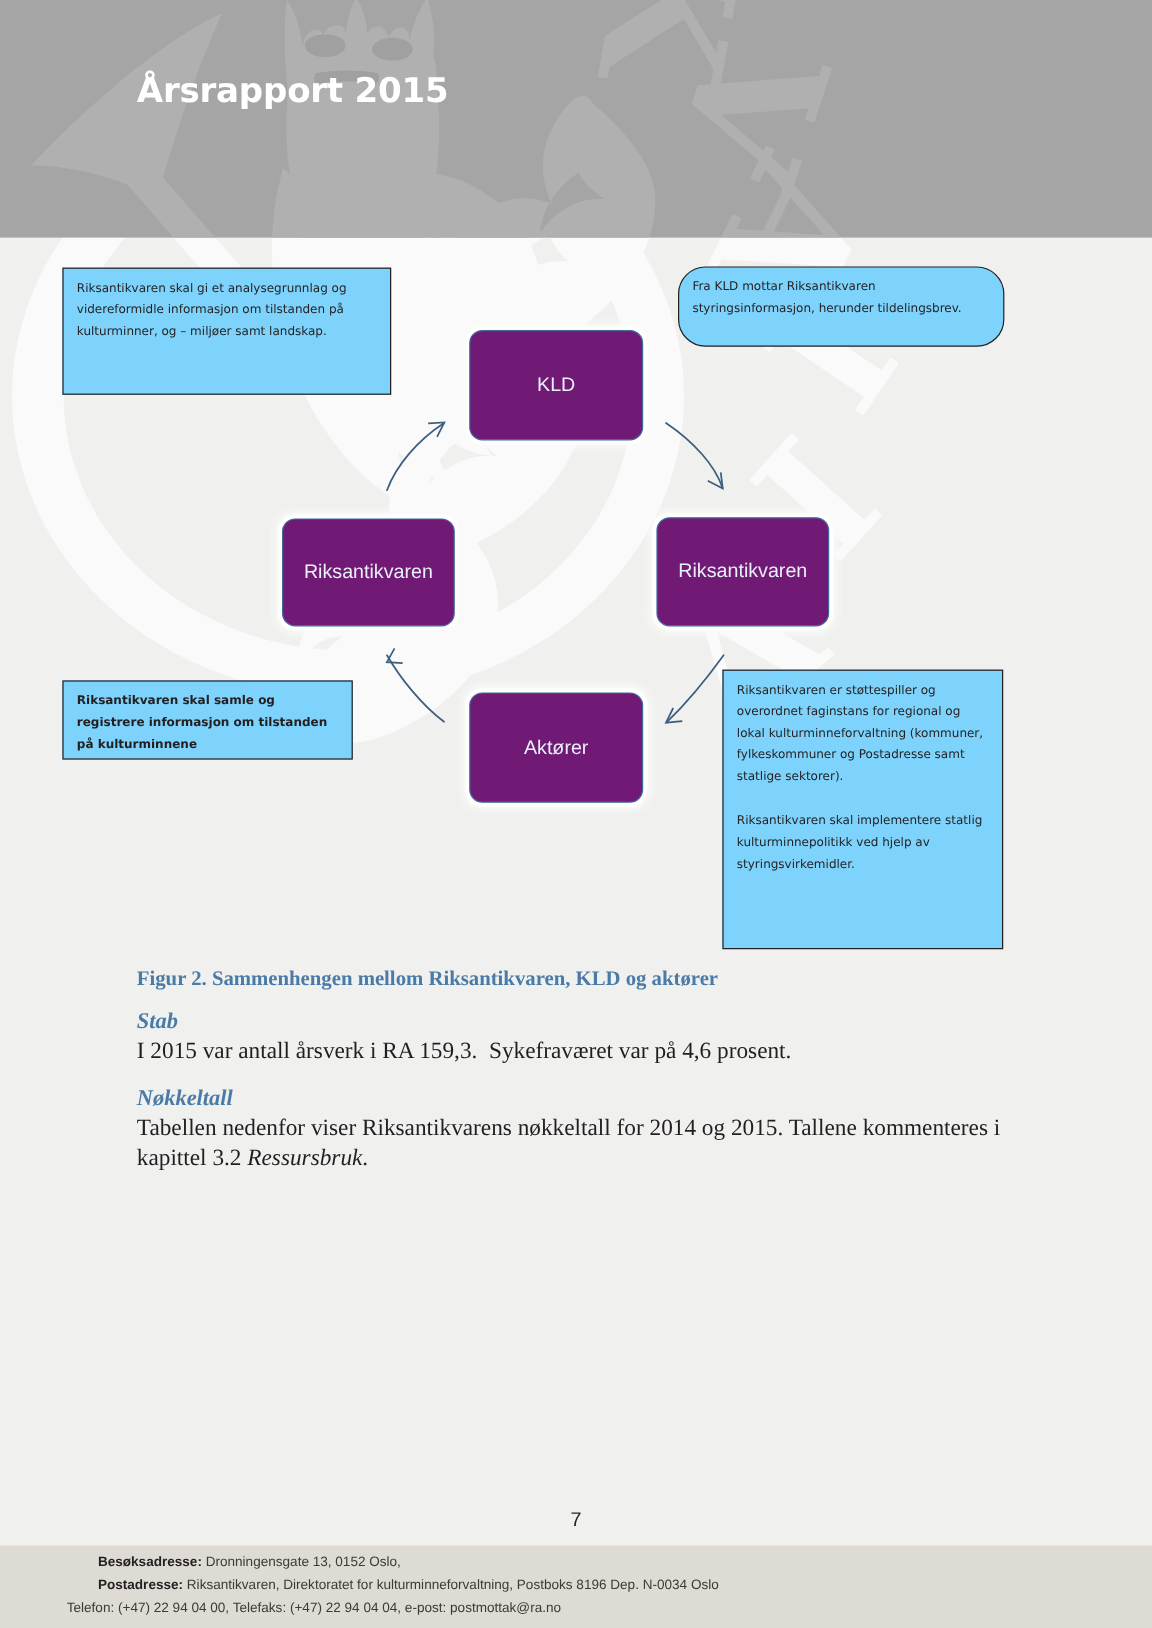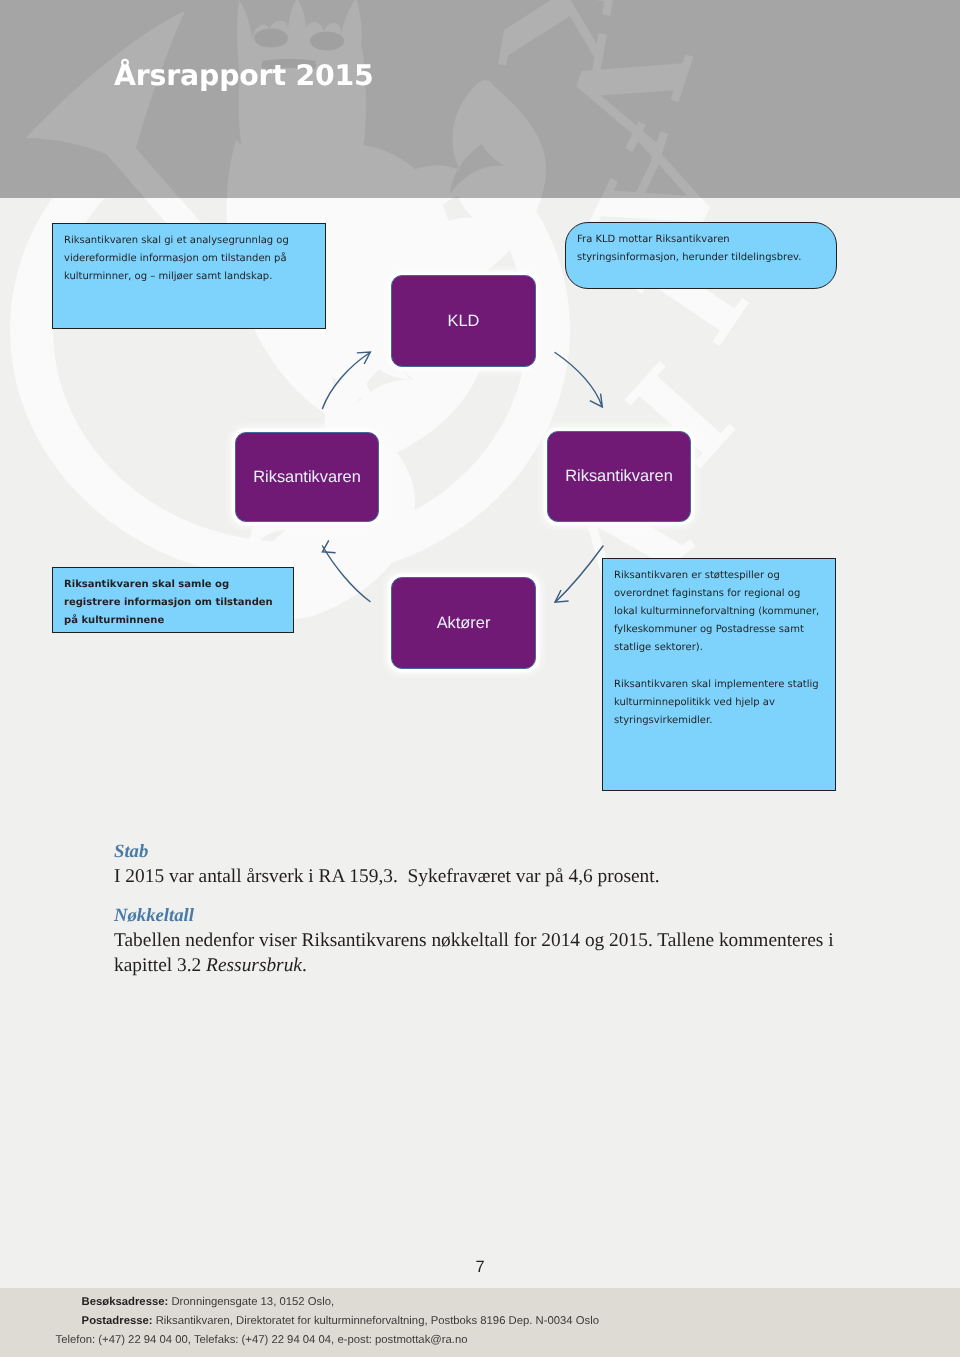--- a/index.html
+++ b/index.html
@@ -326,20 +326,21 @@
         <span>Riksantikvaren</span>
       </div>
       <div class="bbox" style="left: 547px; top: 431px; width: 144px; height: 91px;">
         <span>Riksantikvaren</span>
       </div>
       <div class="bbox" style="left: 391px; top: 577px; width: 145px; height: 92px;">
         <span>Aktører</span>
       </div>
     </div>
 
+  <div class="txt cap accent" style="top:806px">Figur 2. Sammenhengen mellom Riksantikvaren, KLD og aktører</div>
 
   <div class="txt hd accent" style="top:841px">Stab</div>
   <div class="txt bt" style="top:864px">I 2015 var antall årsverk i RA 159,3.&nbsp; Sykefraværet var på 4,6 prosent.</div>
 
   <div class="txt hd accent" style="top:905px">Nøkkeltall</div>
   <div class="txt bt" style="top:928px;width:730px">
     <span>Tabellen nedenfor viser Riksantikvarens nøkkeltall for 2014 og 2015. Tallene kommenteres i</span>
     <span>kapittel 3.2 </span><i>Ressursbruk</i><span>.</span>
   </div>
 

